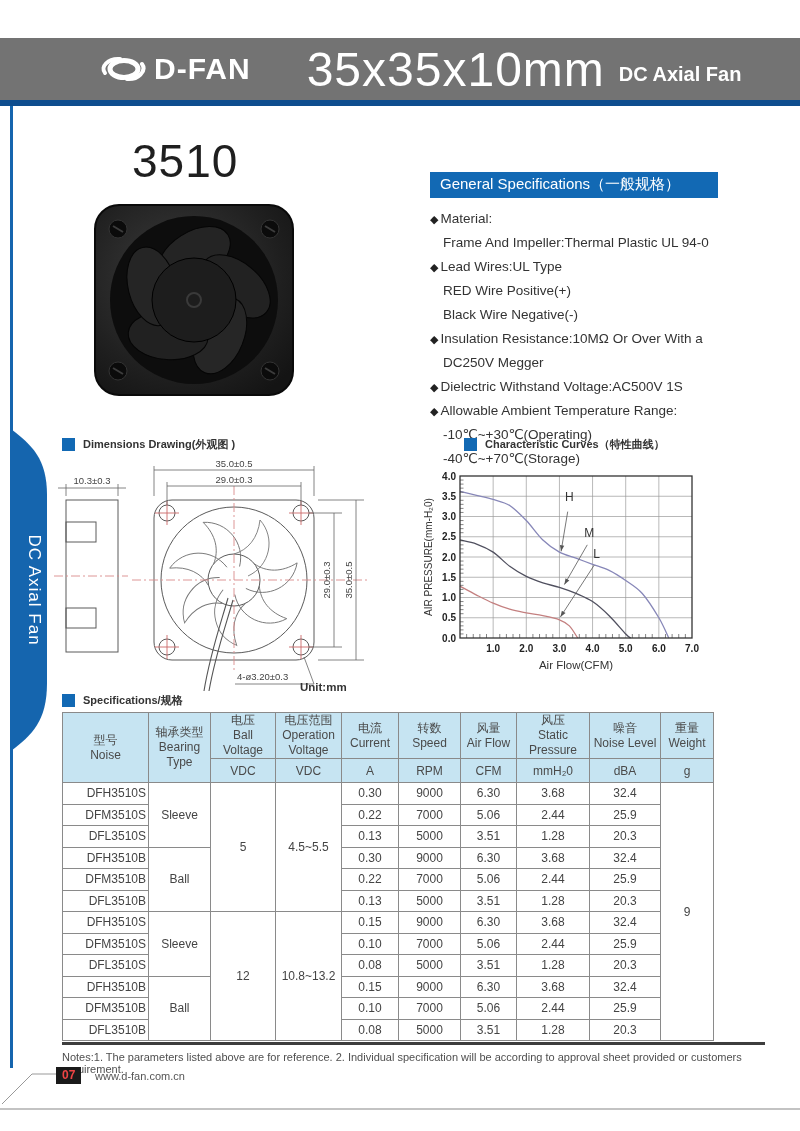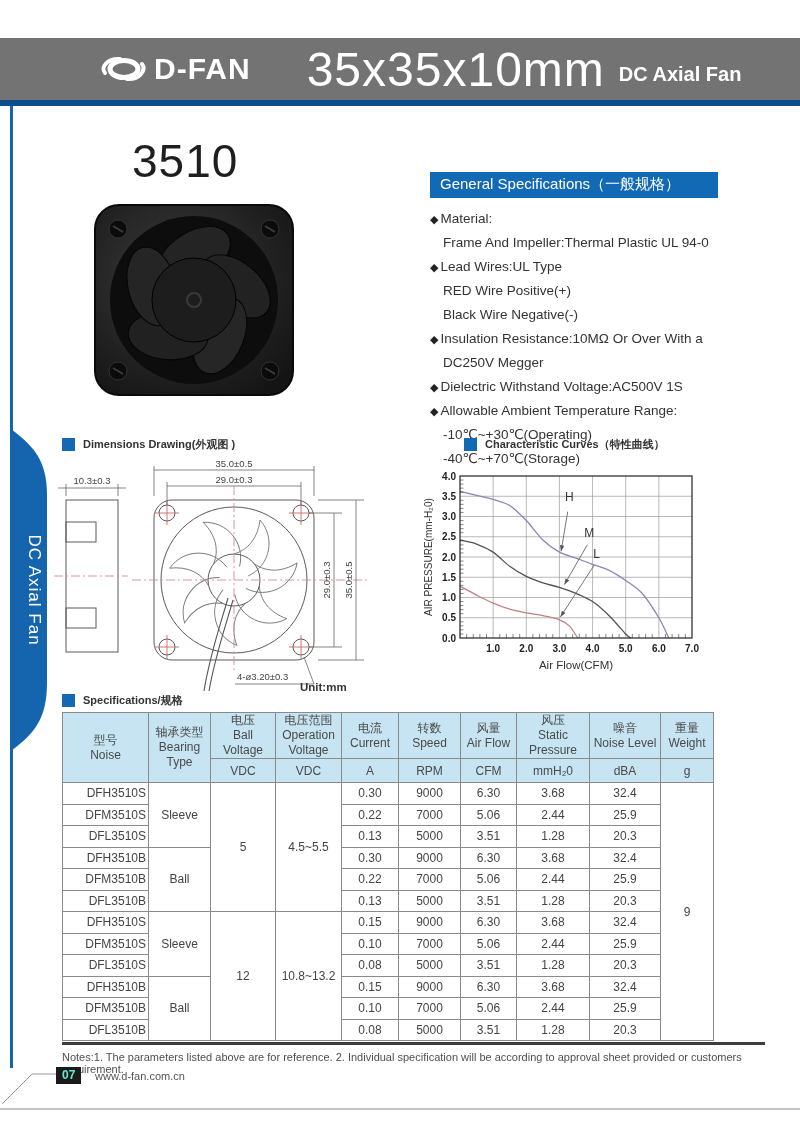--- a/index.html
+++ b/index.html
@@ -44,21 +44,21 @@
       text-align:center;vertical-align:middle;padding:0 2px;color:#444;}
   .spec-table thead th{background:#c6e4f2;color:#4a4a4a;}
   .spec-table thead .name-row th{height:44px;line-height:1.25;}
   .spec-table thead .unit-row th{height:24px;}
   .spec-table tbody td{height:21.5px;background:#fff;}
   .spec-table tbody td.model{text-align:right;padding-left:17px;}
   
   .notes-rule{position:absolute;left:62px;top:1042px;width:703px;height:3px;background:#3d3d3d;}
   .notes{position:absolute;left:62px;top:1051px;width:710px;font-size:11px;color:#4f4f4f;}
   .corner-decor{position:absolute;left:0;top:1060px;}
-  .page-num{position:absolute;left:56px;top:1067px;background:#1a1a1a;color:#5eead4;font-size:12px;
+  .page-num{position:absolute;left:56px;top:1067px;background:#1a1a1a;color:#ef4444;font-size:12px;
             font-weight:bold;padding:1px 6px 2px 6px;}
   .website{position:absolute;left:95px;top:1070px;font-size:11px;color:#555;}
   .bottom-rule{position:absolute;left:0;top:1108px;width:800px;height:2px;background:#c3c3c3;}
 </style>
 </head>
 <body>
 
 <div class="page">
 
   <div class="header-bar">

